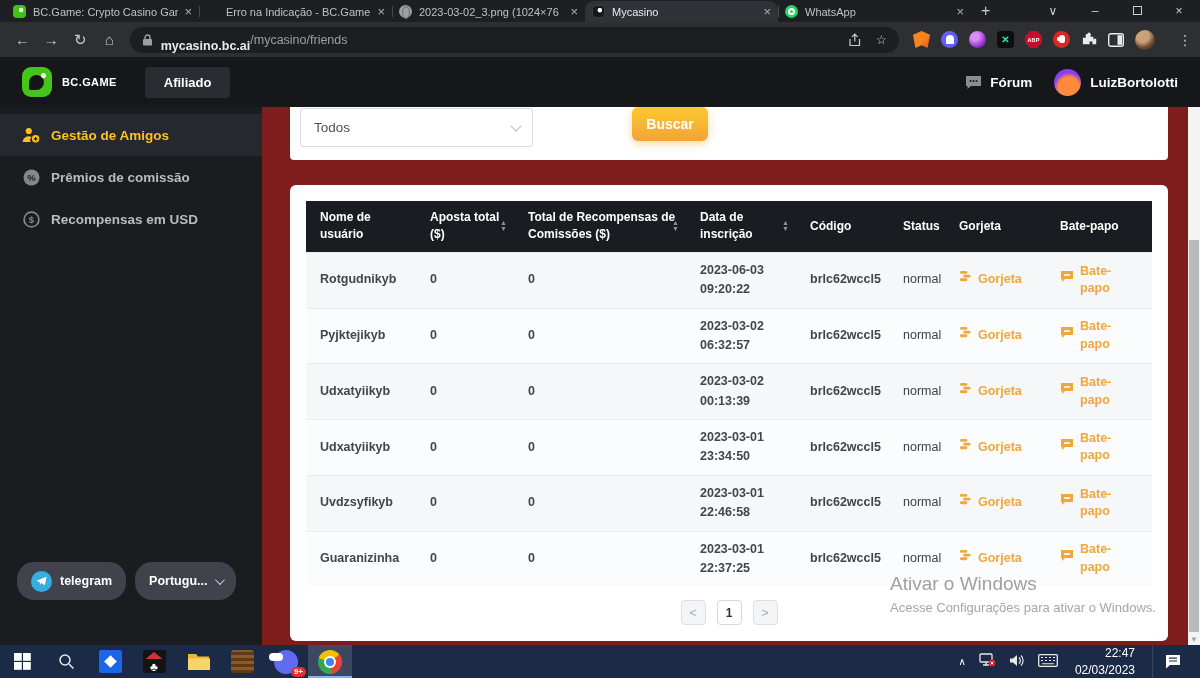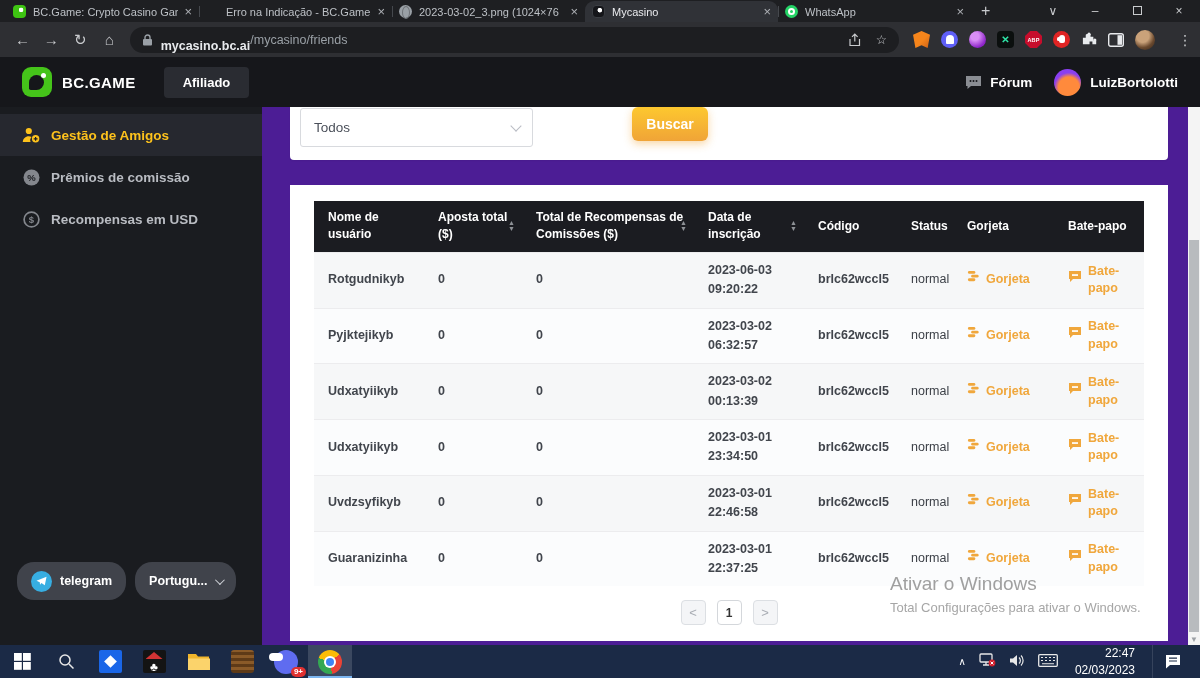--- a/index.html
+++ b/index.html
@@ -49,46 +49,46 @@
   .ext-hand::before{content:"";position:absolute;left:5.5px;top:3.5px;width:6px;height:8px;background:#fff;border-radius:3px 3px 2px 2px;}
   .ext-hand::after{content:"";position:absolute;left:3.5px;top:6px;width:3px;height:4px;background:#fff;border-radius:2px;}
   .ext-avatar{border-radius:50%;background:radial-gradient(circle at 38% 30%,#caa27a 0 34%,#6b4a2f 62%,#2f2218);}
   .kebab{color:#c9cbce;font-size:14px;margin-left:12px;}
 
   
   .site-header{height:50px;background:#16171b;display:flex;align-items:center;padding:0 22px;}
   .logo-mark{width:30px;height:30px;background:#45c41a;border-radius:9px;position:relative;margin-right:10px;}
   .logo-mark::before{content:"";position:absolute;left:7px;top:8px;width:15px;height:15px;background:#15161a;border-radius:50% 50% 50% 12%;}
   .logo-mark::after{content:"";position:absolute;right:6px;top:6px;width:5px;height:5px;background:#fff;border-radius:50%;}
-  .brand{color:#fff;font-weight:bold;font-size:15px;letter-spacing:.4px;}
+  .brand{color:#fff;font-weight:bold;font-size:11px;letter-spacing:.4px;}
   .affiliate-chip{margin-left:28px;background:#2a2c32;color:#fff;font-size:13px;font-weight:bold;padding:8px 19px;border-radius:4px;}
   .hdr-right{margin-left:auto;display:flex;align-items:center;}
   .forum-ico{display:flex;margin-right:8px;}
   .forum-label{color:#fff;font-weight:bold;font-size:13.5px;margin-right:22px;}
   .hdr-avatar{width:27px;height:27px;border-radius:50%;background:radial-gradient(circle at 55% 68%,#ff8a3c 0 44%,#8a3ff0 62%);margin-right:9px;}
   .hdr-user{color:#fff;font-weight:bold;font-size:13.5px;}
 
   
   .content{display:flex;height:538px;}
   .sidebar{width:262px;background:#1a1c20;position:relative;flex:none;padding-top:7px;}
   .side-item{height:42px;display:flex;align-items:center;padding-left:22px;gap:11px;color:#b9bcc2;font-size:13.5px;font-weight:bold;cursor:pointer;}
   .side-item.active{background:#26282f;color:#fdc21c;}
   .s-ico{width:18px;height:17px;display:flex;align-items:center;justify-content:center;flex:none;}
   .side-foot{position:absolute;left:17px;bottom:45px;display:flex;gap:9px;align-items:center;}
   .pill{background:#40434b;border-radius:17px;height:38px;display:flex;align-items:center;padding:0 14px;color:#fff;font-size:12.5px;font-weight:bold;gap:8px;}
   .tg-circle{width:21px;height:21px;border-radius:50%;background:#37aee2;display:flex;align-items:center;justify-content:center;flex:none;}
   .chev-down{display:inline-block;width:7px;height:7px;border-right:1.6px solid #cfd2d8;border-bottom:1.6px solid #cfd2d8;transform:rotate(45deg) translateY(-2px);}
 
-  .main{flex:1;position:relative;background:#4c1d95;overflow:hidden;}
+  .main{flex:1;position:relative;background:#7f1d1d;overflow:hidden;}
   .filter-card{margin:0 20px 0 28px;height:53px;background:#fff;border-radius:0 0 4px 4px;position:relative;box-shadow:0 1px 2px rgba(0,0,0,.05);}
   .select{position:absolute;left:10px;top:1px;width:233px;height:39px;border:1px solid #d8dade;border-radius:3px;display:flex;align-items:center;padding:0 13px;color:#4b505a;font-size:13.5px;cursor:pointer;}
   .select .sel-chev{position:absolute;right:12px;width:8px;height:8px;border-right:1.4px solid #b9bcc4;border-bottom:1.4px solid #b9bcc4;transform:rotate(45deg);top:13px;}
   .buscar{position:absolute;left:342px;top:0;width:76px;height:34px;border:none;border-radius:6px;background:linear-gradient(180deg,#fdc82f,#f0a437);color:#fff;font-weight:bold;font-size:14px;display:flex;align-items:center;justify-content:center;box-shadow:0 3px 8px rgba(242,167,55,.45);cursor:pointer;font-family:inherit;}
 
-  .table-card{margin:25px 20px 0 28px;background:#fff;border-radius:0;padding:16px 24px 16px;}
+  .table-card{margin:25px 20px 0 28px;background:#fff;border-radius:6px;padding:16px 16px 16px;}
   table{width:100%;border-collapse:collapse;table-layout:fixed;}
   thead th{background:#1b1c21;color:#fff;font-size:12px;font-weight:bold;text-align:left;padding:8px 8px 8px 14px;height:50px;vertical-align:middle;position:relative;line-height:1.45;}
   th:nth-child(1){width:110px;}th:nth-child(2){width:98px;}th:nth-child(3){width:172px;}
   th:nth-child(4){width:110px;}th:nth-child(5){width:93px;}th:nth-child(6){width:56px;}
   th:nth-child(7){width:101px;}
   .sort{position:absolute;right:7px;top:50%;transform:translateY(-50%);display:flex;flex-direction:column;font-size:7px;line-height:6px;color:#8e9196;cursor:pointer;}
   tbody td{font-size:12.5px;color:#41454c;font-weight:bold;padding:8px 8px 8px 14px;height:53px;vertical-align:middle;border-top:1px solid #ececee;line-height:1.55;}
   tbody tr:nth-child(odd){background:#f6f7f8;}
   tbody tr:nth-child(even){background:#fbfcfd;}
   td.status{font-weight:500;color:#3d4148;}
@@ -495,21 +495,21 @@
         </table>
         <div class="pagination">
           <span class="pg-btn">&lt;</span>
           <span class="pg-btn pg-current">1</span>
           <span class="pg-btn">&gt;</span>
         </div>
       </div>
 
       <div class="watermark">
         <div class="wm1">Ativar o Windows</div>
-        <div class="wm2">Total Configurações para ativar o Windows.</div>
+        <div class="wm2">Acesse Configurações para ativar o Windows.</div>
       </div>
     </main>
 
     <div class="scrollbar-col">
       <div class="scroll-thumb"></div>
       <span class="scroll-arrow">▼</span>
     </div>
   </div>
 
   <div class="taskbar">

